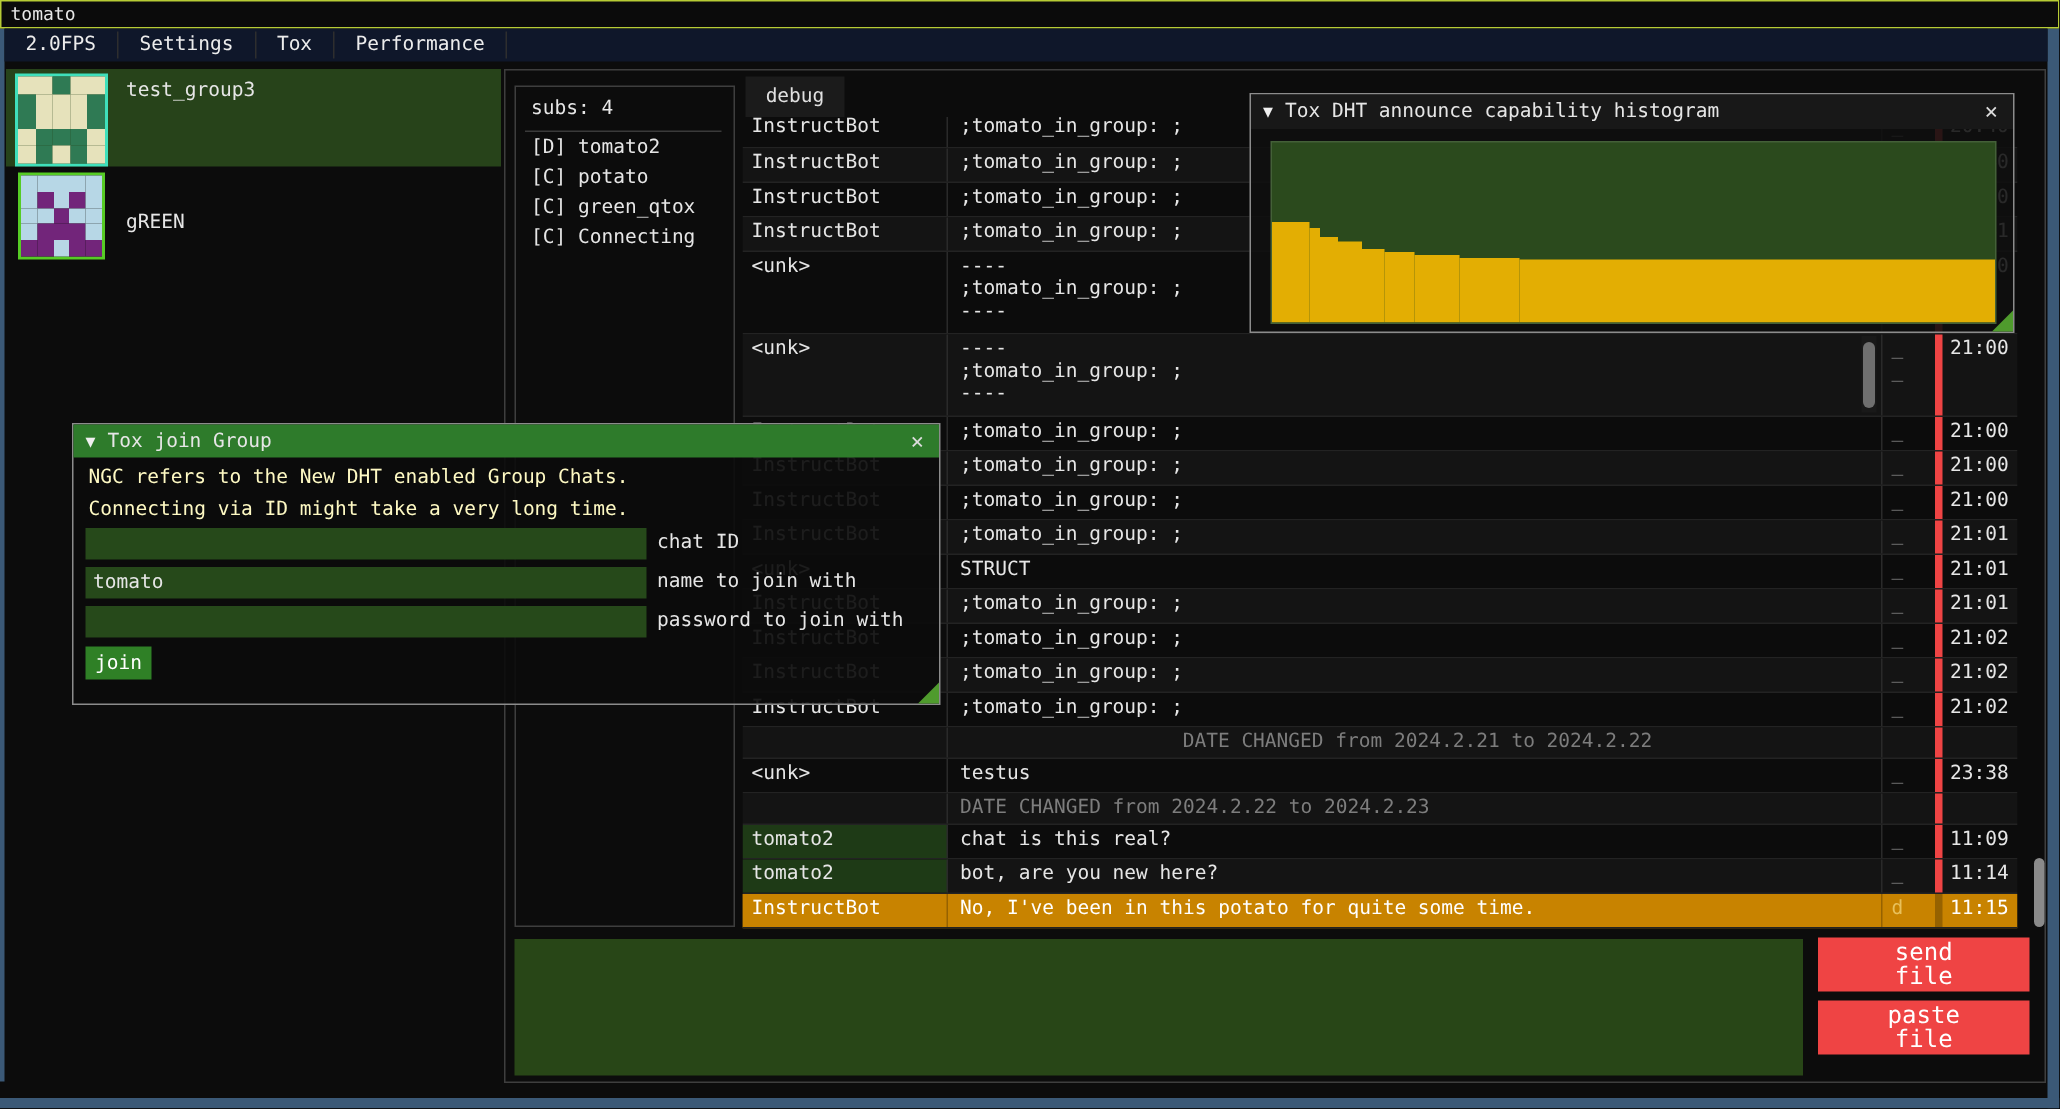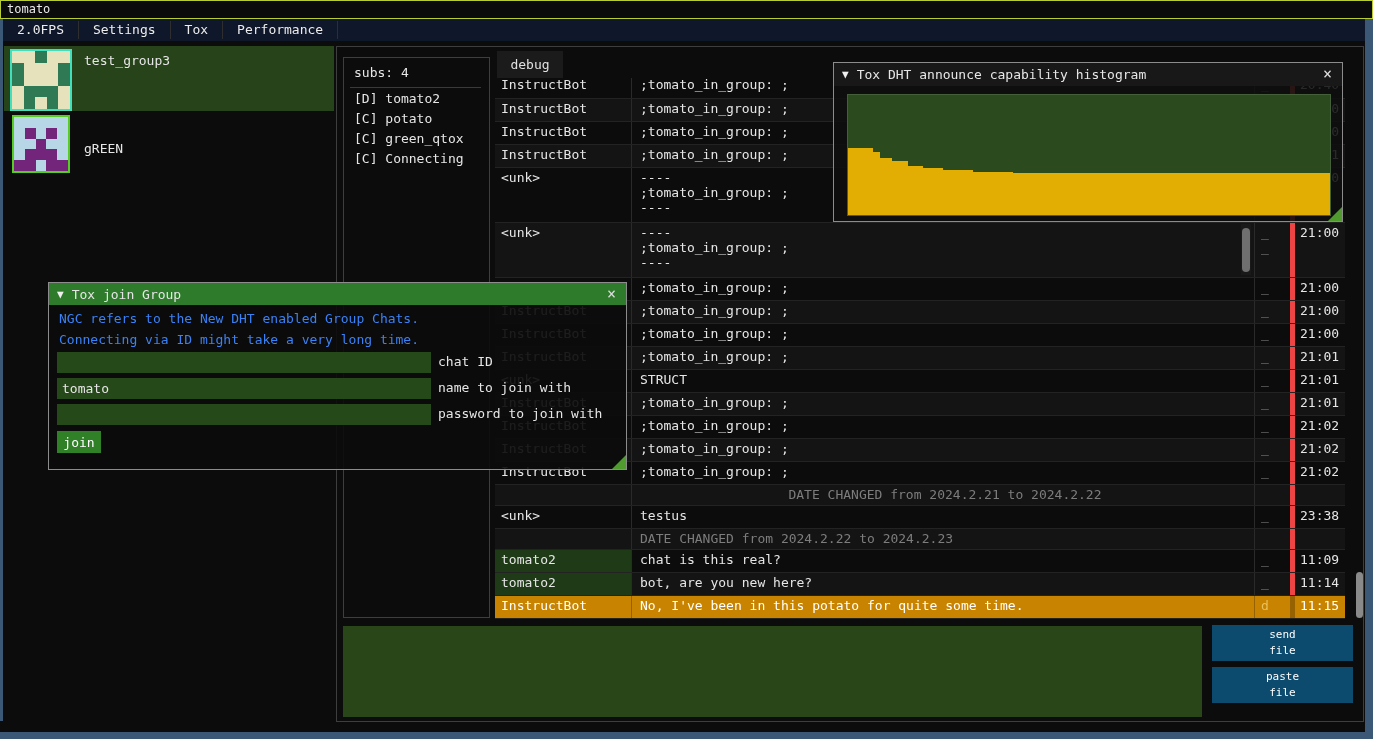--- a/index.html
+++ b/index.html
@@ -61,42 +61,42 @@
   .cell-scrollbar { position:absolute; right:3px; top:1px; bottom:2px; width:10px; background:#191919; }
   .cell-scrollbar .handle { position:absolute; left:1px; top:4px; width:8px; height:44px; background:#6f6f6f; border-radius:4px; }
   .main-scrollbar { position:absolute; left:1356px; top:47px; width:8px; height:674px; }
   .main-scrollbar .handle { position:absolute; left:0; top:525px; width:7px; height:46px; background:#8a8a8a; border-radius:4px; }
 
   
   .composer { position:absolute; left:343px; top:626px; width:859px; height:91px;
     background:#284617; border:none; resize:none; color:#e6e6e6;
     font-family:"DejaVu Sans Mono", monospace; font-size:13px; padding:4px; }
   .file-btn { position:absolute; left:1212px; width:141px; height:36px;
-    background:#0c4a6e; border:none; color:#fff; font-family:"DejaVu Sans Mono", monospace;
-    font-size:11px; white-space:pre-line; line-height:16px; text-align:center; }
+    background:#ef4444; border:none; color:#fff; font-family:"DejaVu Sans Mono", monospace;
+    font-size:16px; white-space:pre-line; line-height:16px; text-align:center; }
   .file-btn.send { top:625px; } .file-btn.paste { top:667px; }
 
   
   .float-win { position:absolute; border:1px solid #8c8c8c; z-index:10; }
   .win-title { height:23px; display:flex; align-items:center; padding:0 8px; gap:8px; }
   .collapse-arrow { font-size:11px; color:#f0f0f0; }
   .win-title-text { flex:1; white-space:nowrap; }
   .close-x { color:#dcdcdc; font-size:15px; line-height:15px; padding:0 2px; }
   .resize-grip { position:absolute; right:0; bottom:0; width:0; height:0;
     border-left:14px solid transparent; border-bottom:14px solid #4f9b2d; }
 
   .hist-win { left:833px; top:62px; width:510px; height:160px; background:rgba(15,15,15,0.88); }
   .hist-win .win-title { background:#181818; }
   .plot { position:absolute; left:13px; top:31px; width:484px; height:122px;
     background:#2b4a1d; border:1px solid rgba(255,255,255,0.12); overflow:hidden; }
   .hist-bar { position:absolute; bottom:0; }
 
   .join-win { left:48px; top:282px; width:579px; height:188px; background:rgba(12,12,12,0.92); }
   .join-win .win-title { background:#2e7b2b; height:22px; }
-  .join-info { position:absolute; left:10px; color:#3b82f6; white-space:nowrap; }
+  .join-info { position:absolute; left:10px; color:#fef9c3; white-space:nowrap; }
   .join-field { position:absolute; left:8px; width:374px; height:21px; background:#26491a;
     border:none; color:#e6e6e6; font-family:"DejaVu Sans Mono", monospace; font-size:13px; padding:0 5px; }
   .join-label { position:absolute; left:389px; white-space:nowrap; }
   .join-btn { position:absolute; left:8px; top:148px; width:44px; height:22px;
     background:#2f8026; border:none; color:#fff; font-family:"DejaVu Sans Mono", monospace; font-size:13px; }
 </style>
 </head>
 <body>
 
 <div class="screen">

